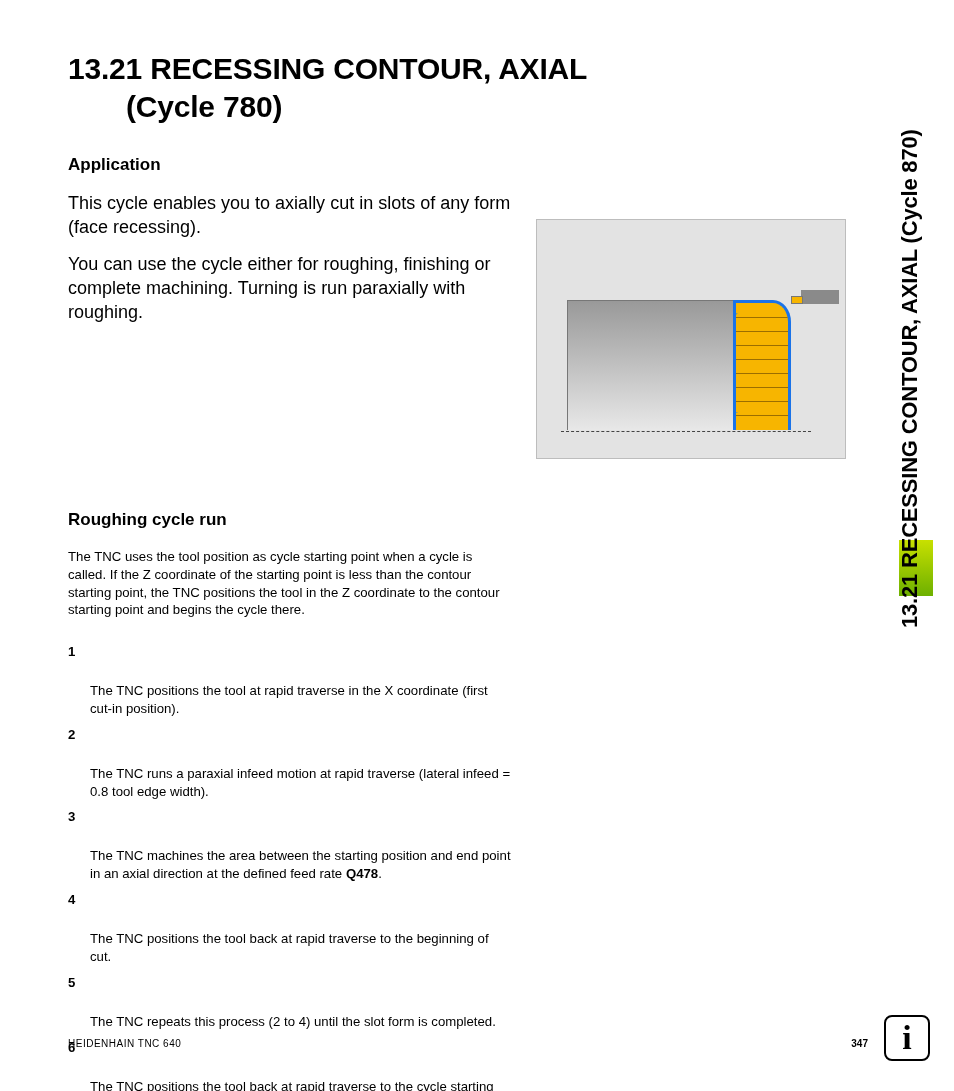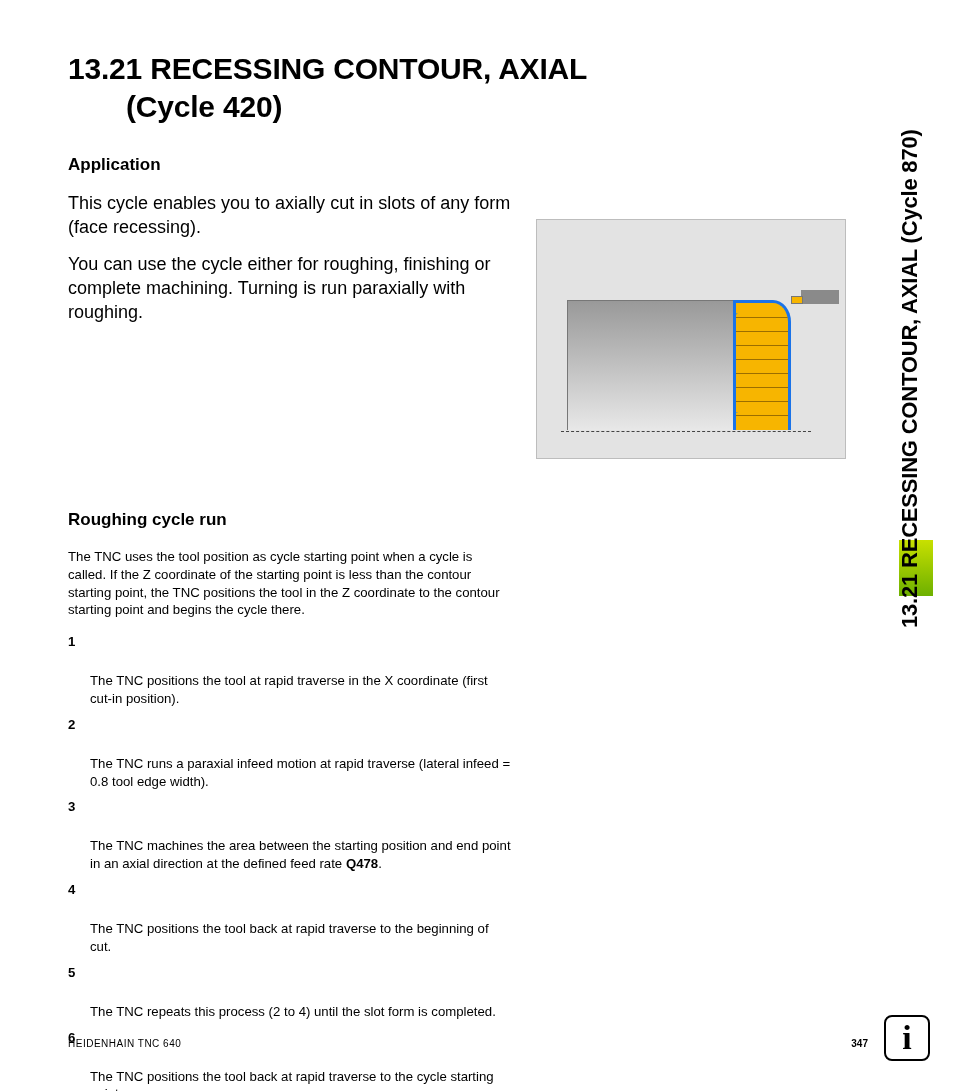--- a/index.html
+++ b/index.html
@@ -125,21 +125,21 @@
     bottom: 26px;
     width: 250px;
     border-top: 1px dashed #444;
   }
   .section {
     width: 445px;
     font-size: 13.2px;
     line-height: 1.35;
     margin-top: 50px;
   }
-  .section p.intro { margin-bottom: 14px; }
+  .section p.intro { margin-bottom: 24px; }
   ol.steps {
     list-style: none;
     padding: 0;
   }
   ol.steps li {
     display: flex;
     margin-bottom: 8px;
   }
   ol.steps li .num {
     width: 22px;
@@ -210,21 +210,21 @@
     line-height: 1;
   }
 </style>
 </head>
 <body>
 
 <div class="page">
   <h1 class="main-heading">
     <span class="num">13.21</span>
     <span class="title-line">RECESSING CONTOUR, AXIAL</span>
-    <span class="subtitle">(Cycle 420)</span>
+    <span class="subtitle">(Cycle 780)</span>
   </h1>
 
   <h2 class="sub-heading">Application</h2>
 
   <div class="columns">
     <div class="left-col">
       <p>This cycle enables you to axially cut in slots of any form (face recessing).</p>
       <p>You can use the cycle either for roughing, finishing or complete machining. Turning is run paraxially with roughing.</p>
     </div>
     <div class="right-col">

